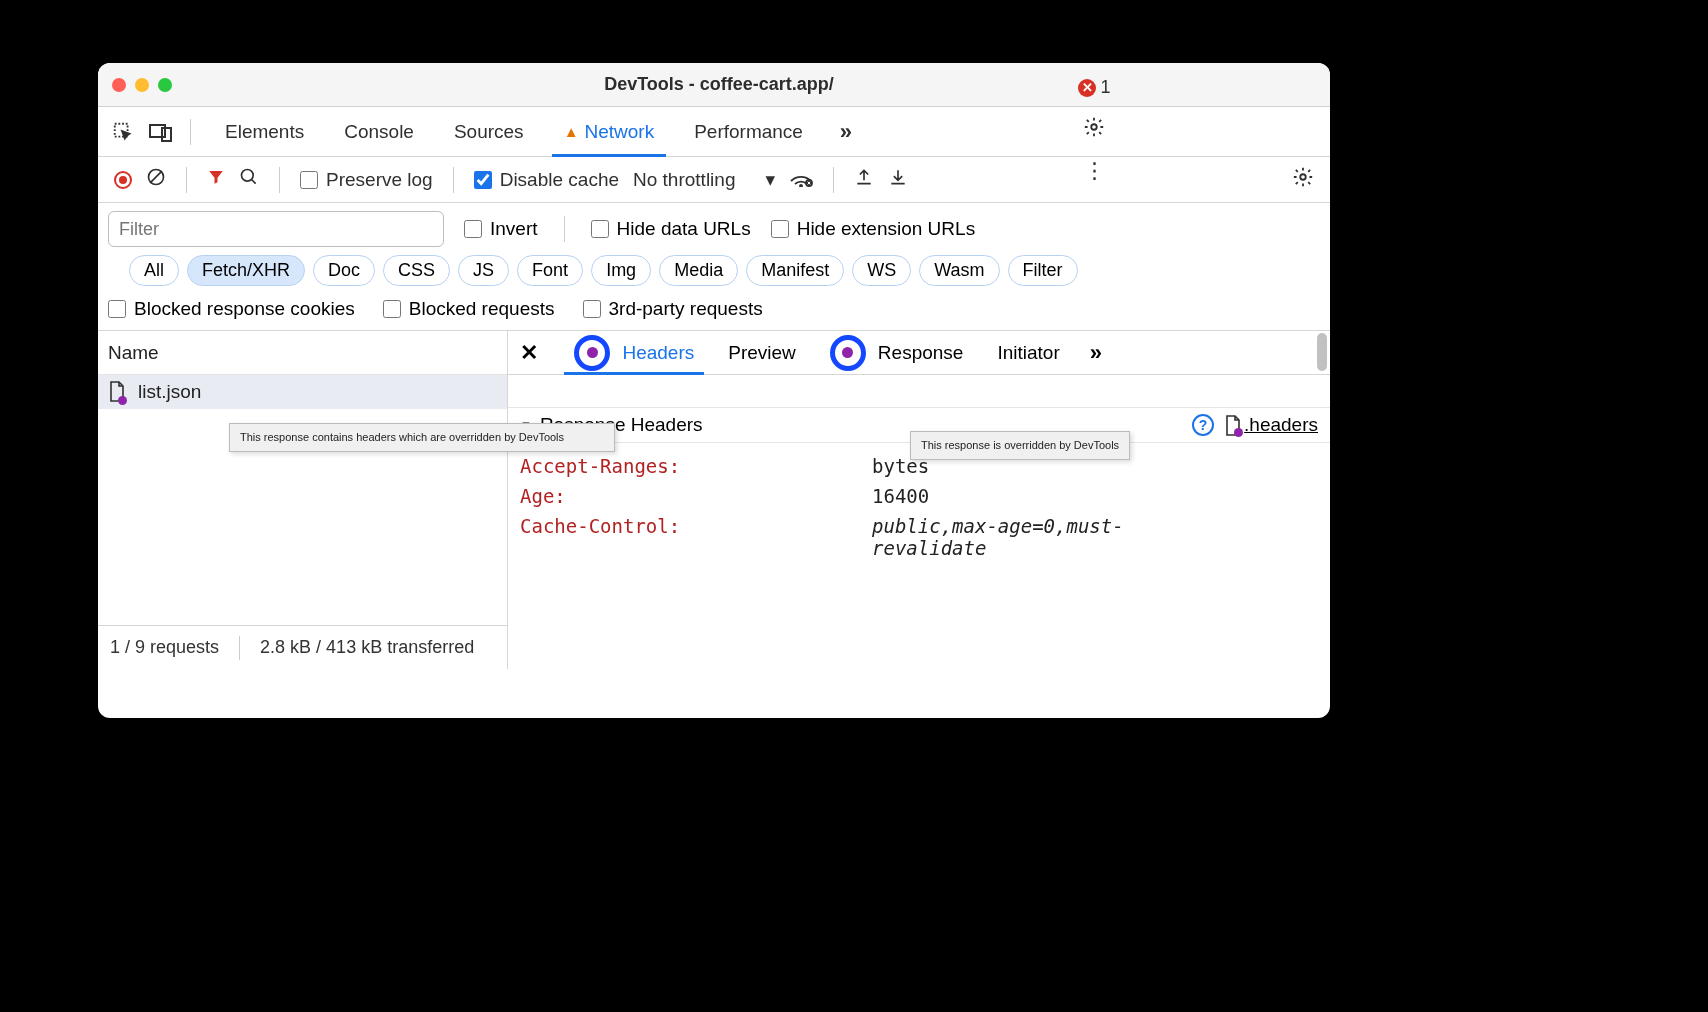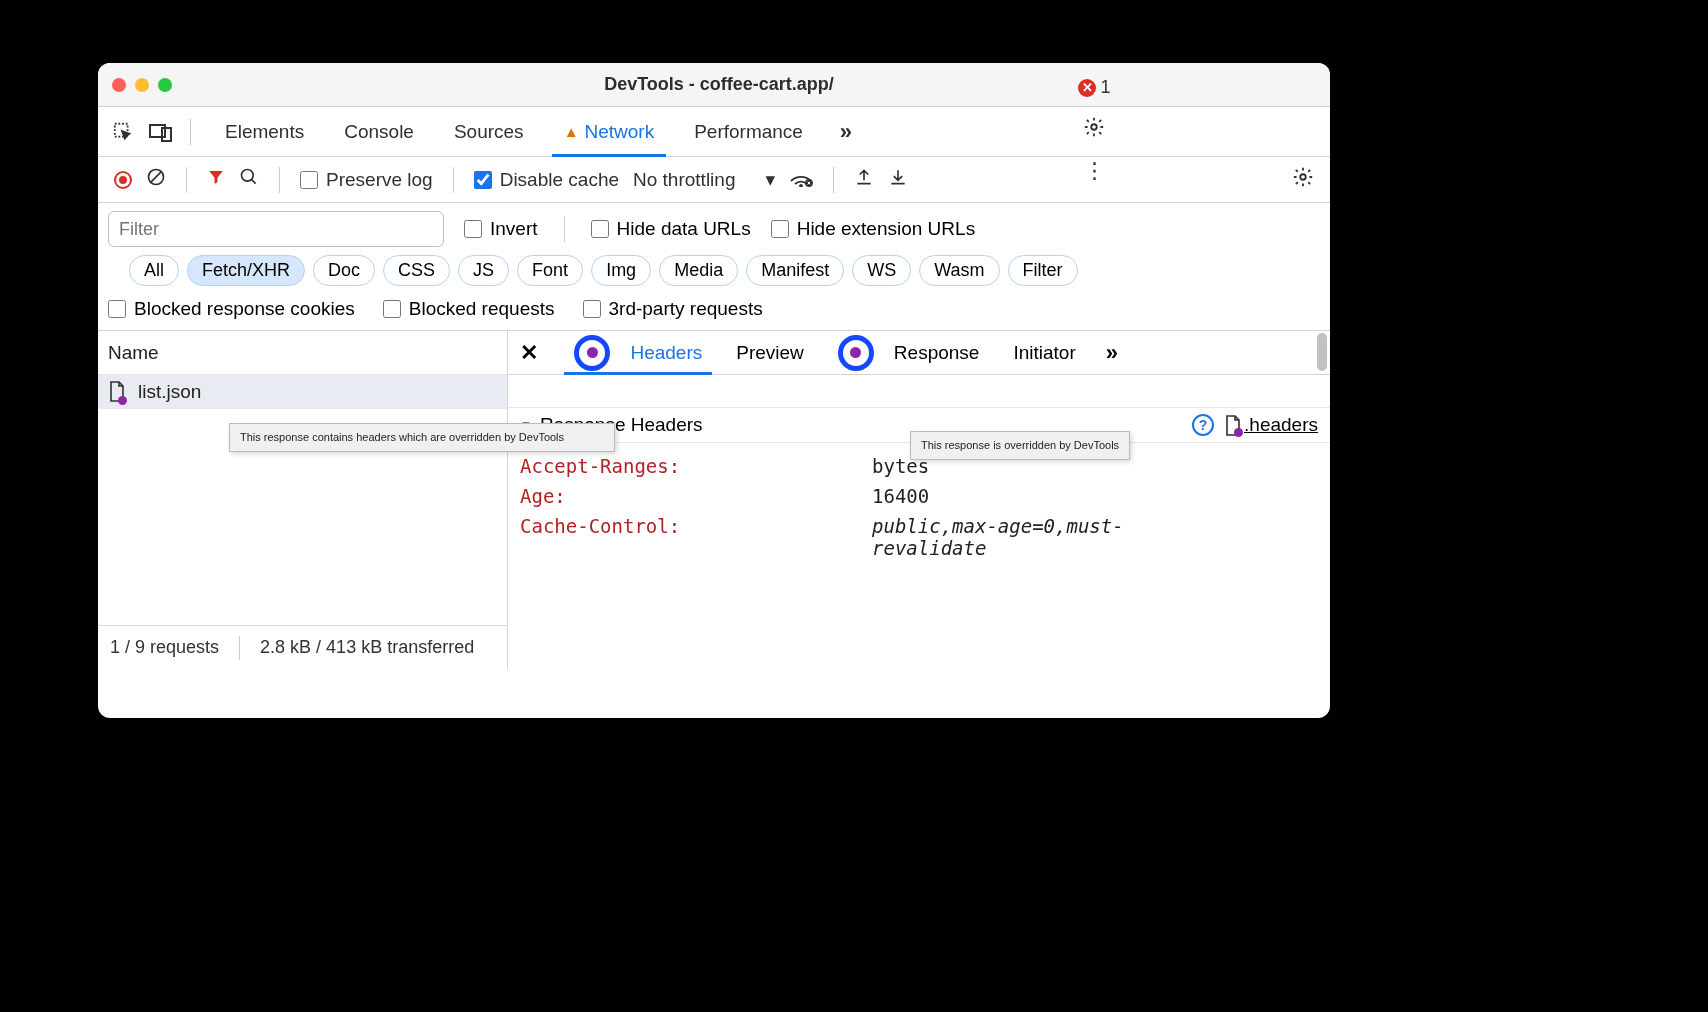--- a/index.html
+++ b/index.html
@@ -45,21 +45,21 @@
 .req-row { display: flex; align-items: center; gap: 12px; padding: 6px 10px; background: #e8ecf2; font-size: 19px; color: #222; }
 .file-ic { width: 18px; height: 22px; position: relative; }
 .file-ic svg { width: 18px; height: 22px; }
 .purpdot { position: absolute; bottom: -2px; left: 10px; width: 9px; height: 9px; border-radius: 50%; background: #8e24aa; }
 
 .statusbar { margin-top: auto; border-top: 1px solid #d6d6d6; height: 44px; display: flex; align-items: center; padding: 15px 12px; gap: 20px; font-size: 18px; color: #333; }
 .statusbar .ssep { width: 1px; height: 24px; background: #ccc; }
 
 .right { flex: 1; display: flex; flex-direction: column; position: relative; }
 .detail-tabs { height: 44px; display: flex; align-items: center; padding: 0 12px; gap: 26px; border-bottom: 1px solid #d6d6d6; font-size: 19px; }
-.dtab { display: flex; align-items: center; gap: 20px; cursor: pointer; position: relative; padding: 0 4px; height: 100%; text-align: center; }
+.dtab { display: flex; align-items: center; gap: 12px; cursor: pointer; position: relative; padding: 0 4px; height: 100%; text-align: center; }
 .dtab.active { color: #1a73e8; }
 .dtab.active::after { content: ""; position: absolute; bottom: -1px; left: -6px; right: -6px; height: 3px; background: #1a73e8; }
 .circ { width: 36px; height: 36px; border: 5px solid #1448ff; border-radius: 50%; display: flex; align-items: center; justify-content: center; }
 .circ .pd { width: 11px; height: 11px; border-radius: 50%; background: #8e24aa; }
 .close-x { font-size: 22px; font-weight: 600; cursor: pointer; margin-right: 6px; }
 
 .section-head { display: flex; align-items: center; padding: 6px 12px; font-size: 19px; border-top: 1px solid #e5e5e5; border-bottom: 1px solid #e5e5e5; margin-top: 32px; }
 .tri { font-size: 12px; color: #555; margin-right: 8px; }
 .section-head .right-links { margin-left: auto; display: flex; align-items: center; gap: 10px; }
 .help-circ { width: 22px; height: 22px; border: 2px solid #1a73e8; border-radius: 50%; color: #1a73e8; display: flex; align-items: center; justify-content: center; font-size: 14px; font-weight: 700; }

